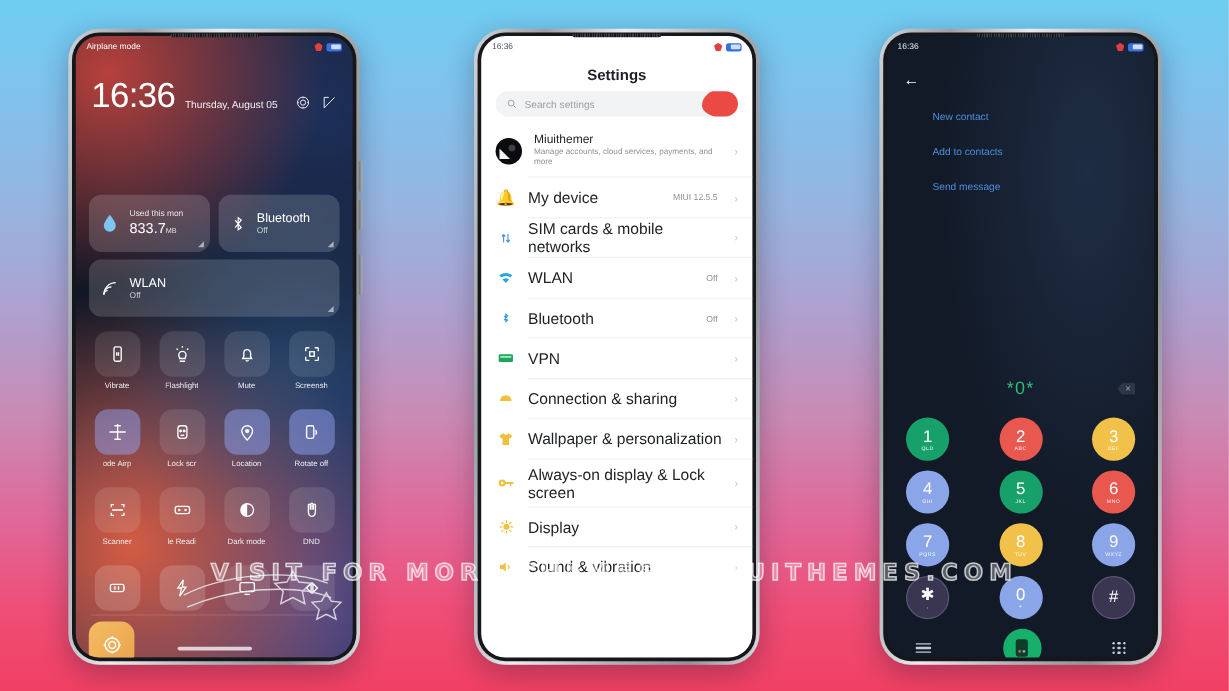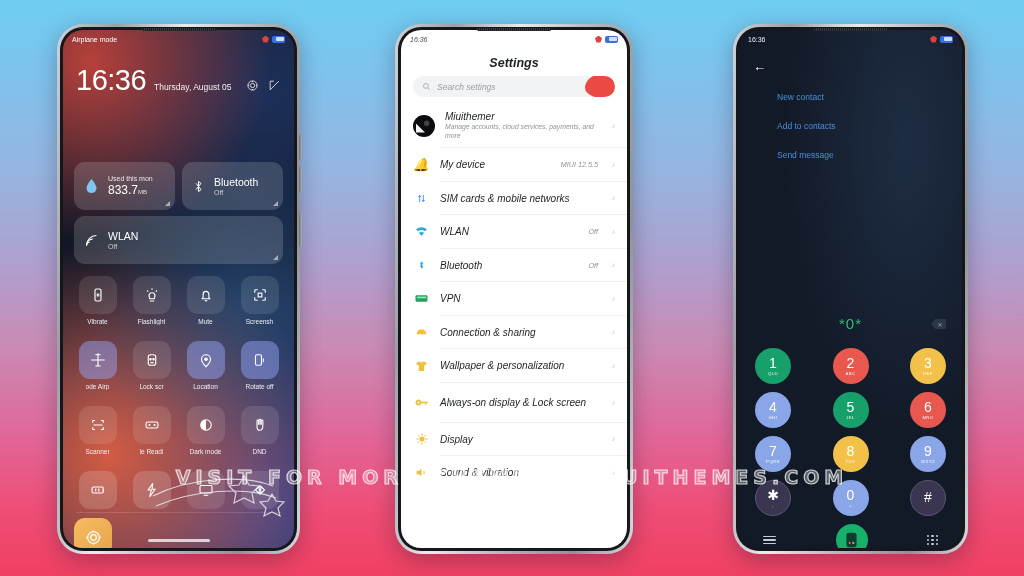--- a/index.html
+++ b/index.html
@@ -118,40 +118,40 @@
   }
   .cc-divider { position:absolute; left:13px; right:13px; height:1px;
                 background: rgba(255,255,255,.13); }
   .cc-home { position:absolute; bottom:6px; left:50%; transform:translateX(-50%);
              width:62px; height:3px; border-radius:2px; background:rgba(255,255,255,.75); }
   .doodle { position:absolute; right:6px; bottom:20px; width:140px; height:60px;
             stroke:#e8eaf0; fill:none; stroke-width:1.2; opacity:.85; }
 
   
   #phone2 { left: 395px; top: 24px; width: 238px; height: 530px; }
-  .set-screen { background:#ffffff; color:#1b1d20;font-style:italic; }
+  .set-screen { background:#ffffff; color:#1b1d20; }
   .set-screen .statusbar { color:#4a4d52; }
   .set-title { position:absolute; top:26px; left:0; right:0; text-align:center;
                font-size:12.5px; font-weight:600; color:#1e2226; }
   .set-search {
     position:absolute; top:46px; left:12px; right:12px; height:21px;
     background:#f2f3f5; border-radius:11px; display:flex; align-items:center;
     gap:6px; padding:0 9px; overflow:hidden;
   }
   .set-search-ph { font-size:8.5px; color:#9a9da3; }
   .blob { position:absolute; right:-6px; top:-2px; width:36px; height:24px;
           background:#ea4a43; border-radius:50% 42% 46% 50% / 60% 56% 48% 44%; }
   .set-list { position:absolute; top:73px; left:0; right:0; bottom:0; }
   .set-row { display:flex; align-items:center; gap:10px; padding:0 12px;
              height:33.5px; position:relative; }
   .set-row.acct { height:45px; align-items:center; }
   .set-ic { width:17px; display:flex; justify-content:center; flex:0 0 17px;
             font-size:13px; line-height:1; }
   .set-txt { flex:1; min-width:0; }
-  .set-lbl { font-size:10px; color:#1d2023; }
+  .set-lbl { font-size:13px; color:#1d2023; }
   .set-lbl.big { font-size:10px; }
   .set-sub { font-size:6.8px; color:#8e9196; line-height:1.32; margin-top:1px; }
   .set-val { font-size:7.2px; color:#8e9196; margin-right:4px; }
   .set-chev { color:#c3c6ca; font-size:9px; }
   .set-avatar { width:22px; height:22px; border-radius:50%;
                 background:radial-gradient(circle at 62% 38%,#3d4045 0 14%,#0b0c0e 16%);
                 flex:0 0 22px; position:relative; overflow:hidden; }
   .set-avatar::after { content:""; position:absolute; left:3px; top:9px;
                        width:9px;height:9px;background:#f2f3f5;
                        clip-path:polygon(0 0,100% 100%,0 100%); }

